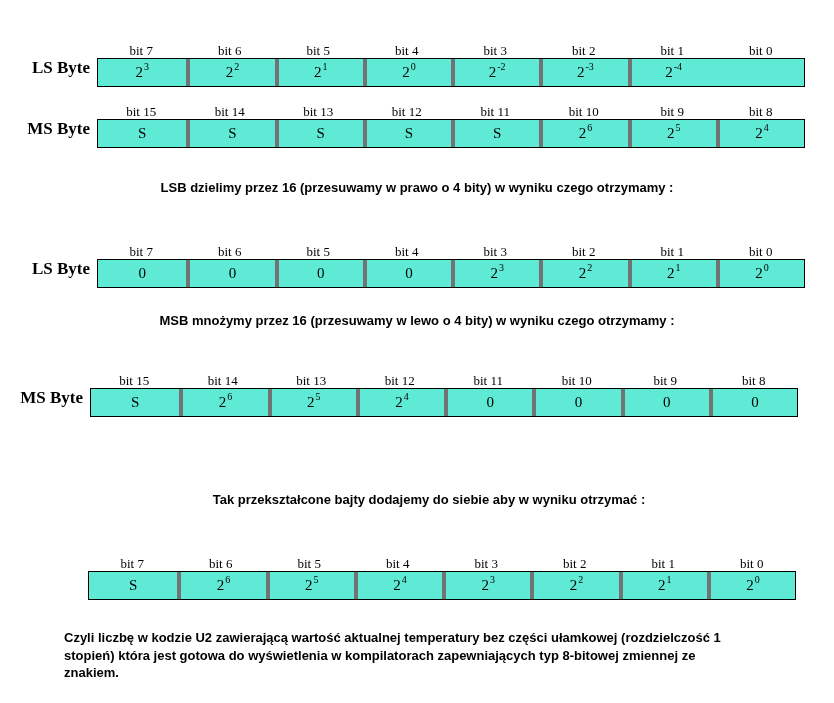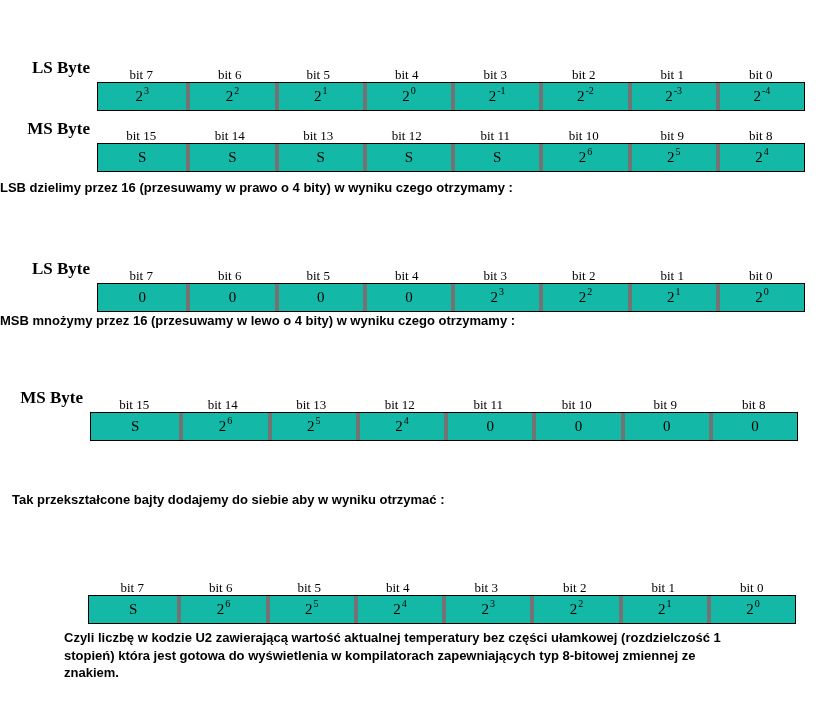--- a/index.html
+++ b/index.html
@@ -36,54 +36,54 @@
     top: 15px;
     height: 29px;
     line-height: 29px;
     font: bold 17px "Liberation Serif", "DejaVu Serif", serif;
     white-space: nowrap;
   }
   .bits {
     display: grid;
     grid-template-columns: repeat(8, 1fr);
     height: 15px;
-    margin-top: 24px;
   }
   .bit-label {
     text-align: center;
     font: 13px "Liberation Serif", "DejaVu Serif", serif;
     line-height: 15px;
   }
   .cells {
     display: grid;
     grid-template-columns: repeat(8, 1fr);
     height: 29px;
     border: 1px solid #000000;
     box-sizing: border-box;
-    background: #14b8a6;
+    background: #5eead4;
   }
   .cell {
     text-align: center;
     font: 15px "Liberation Serif", "DejaVu Serif", serif;
     line-height: 26px;
     border-left: 4px solid #737373;
   }
   .cell:first-child { border-left: none; }
   .cell sup {
     font-size: 10px;
     position: relative;
     top: -1px;
     margin-left: 1px;
     vertical-align: super;
     line-height: 0;
   }
   .caption {
     position: absolute;
     left: 0;
     width: 834px;
+    text-align: center;
     font: bold 13px "Liberation Sans", sans-serif;
     white-space: nowrap;
   }
   #caption-lsb { top: 180px; }
   #caption-msb { top: 313px; }
   #caption-sum { top: 492px; padding-left: 12px; }
   .footer {
     position: absolute;
     left: 64px;
     top: 629px;
@@ -108,21 +108,20 @@
         <div class="bit-label">bit 3</div>
         <div class="bit-label">bit 2</div>
         <div class="bit-label">bit 1</div>
         <div class="bit-label">bit 0</div>
       </div>
     <div class="cells">
         <div class="cell">2<sup>3</sup></div>
         <div class="cell">2<sup>2</sup></div>
         <div class="cell">2<sup>1</sup></div>
         <div class="cell">2<sup>0</sup></div>
-        <div class="cell">2<sup>-1</sup></div>
         <div class="cell">2<sup>-2</sup></div>
         <div class="cell">2<sup>-3</sup></div>
         <div class="cell">2<sup>-4</sup></div>
       </div>
   </div>
 
   <div id="t1" class="reg-table">
     <div class="row-label">MS Byte</div>
     <div class="bits">
         <div class="bit-label">bit 15</div>

